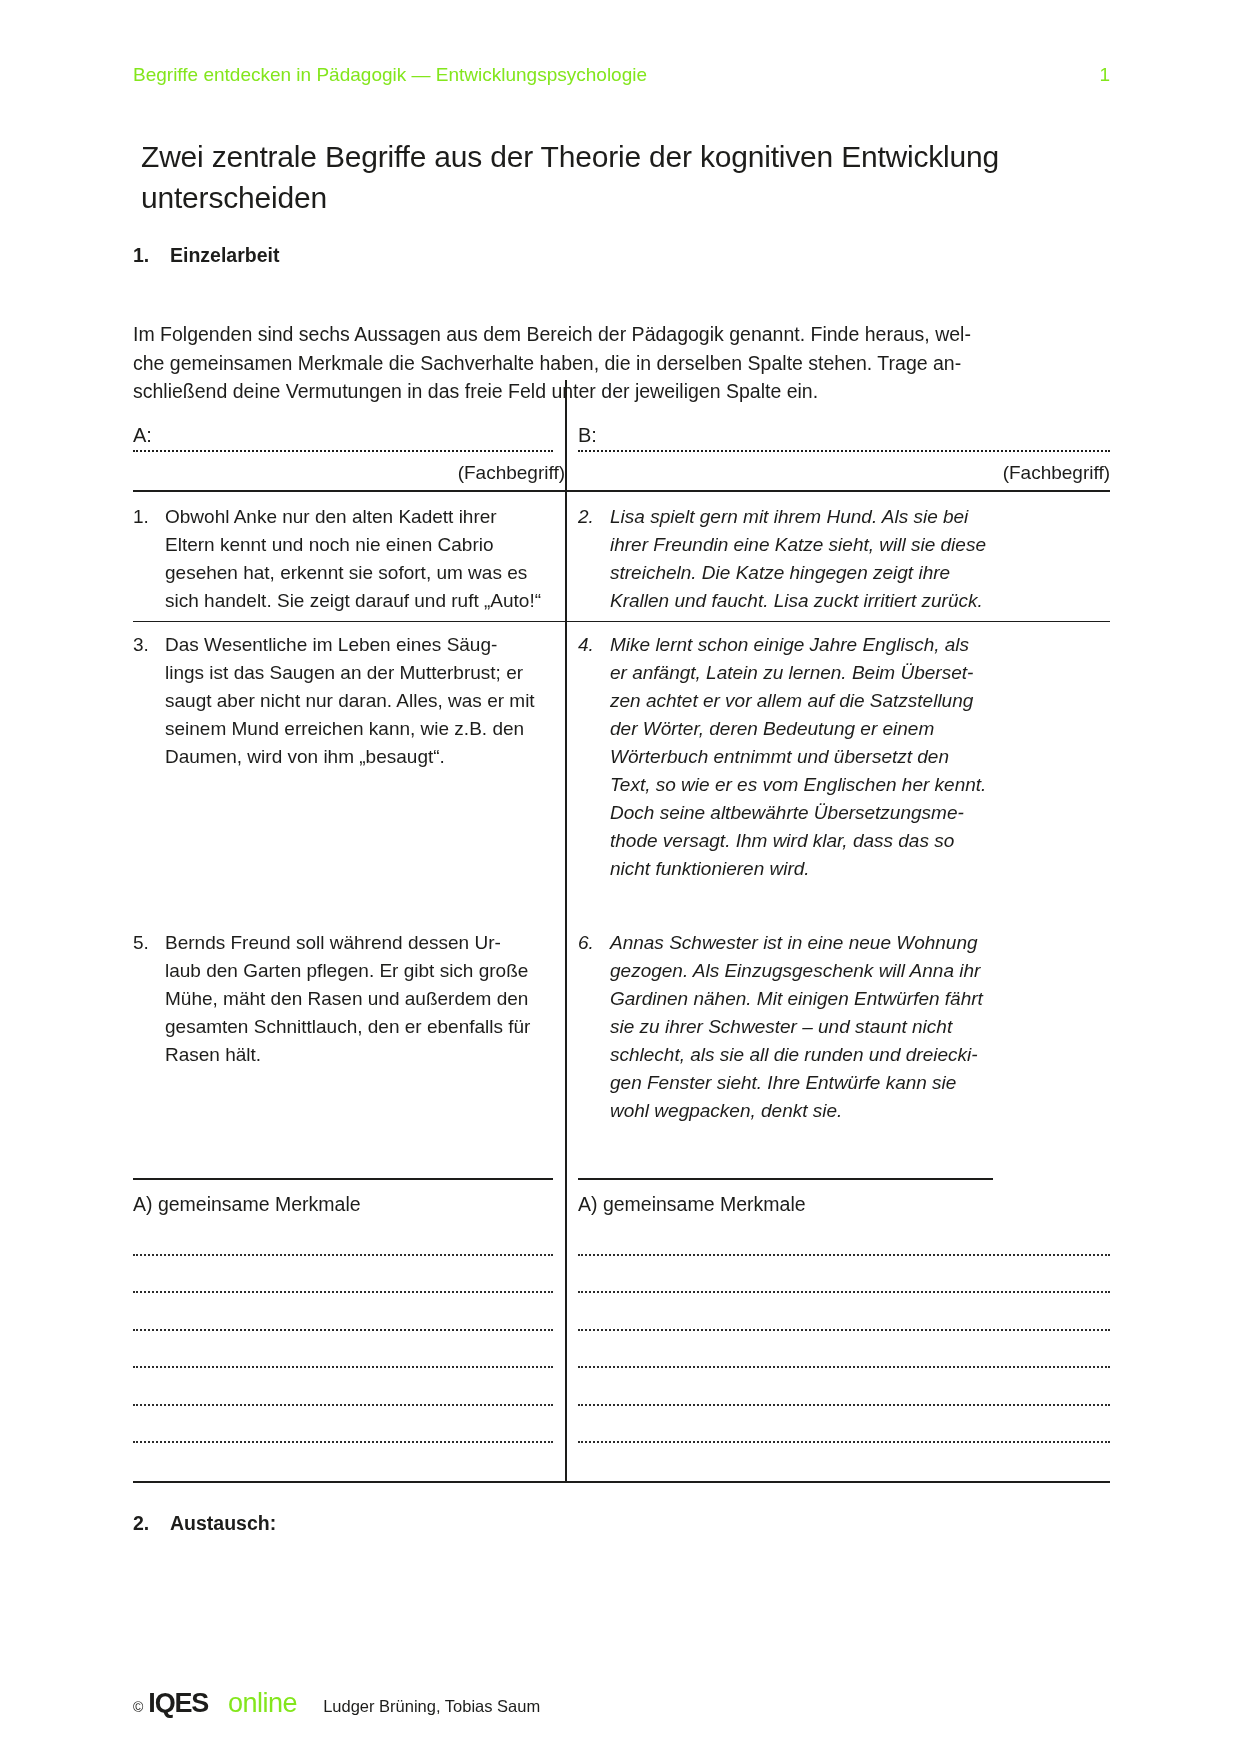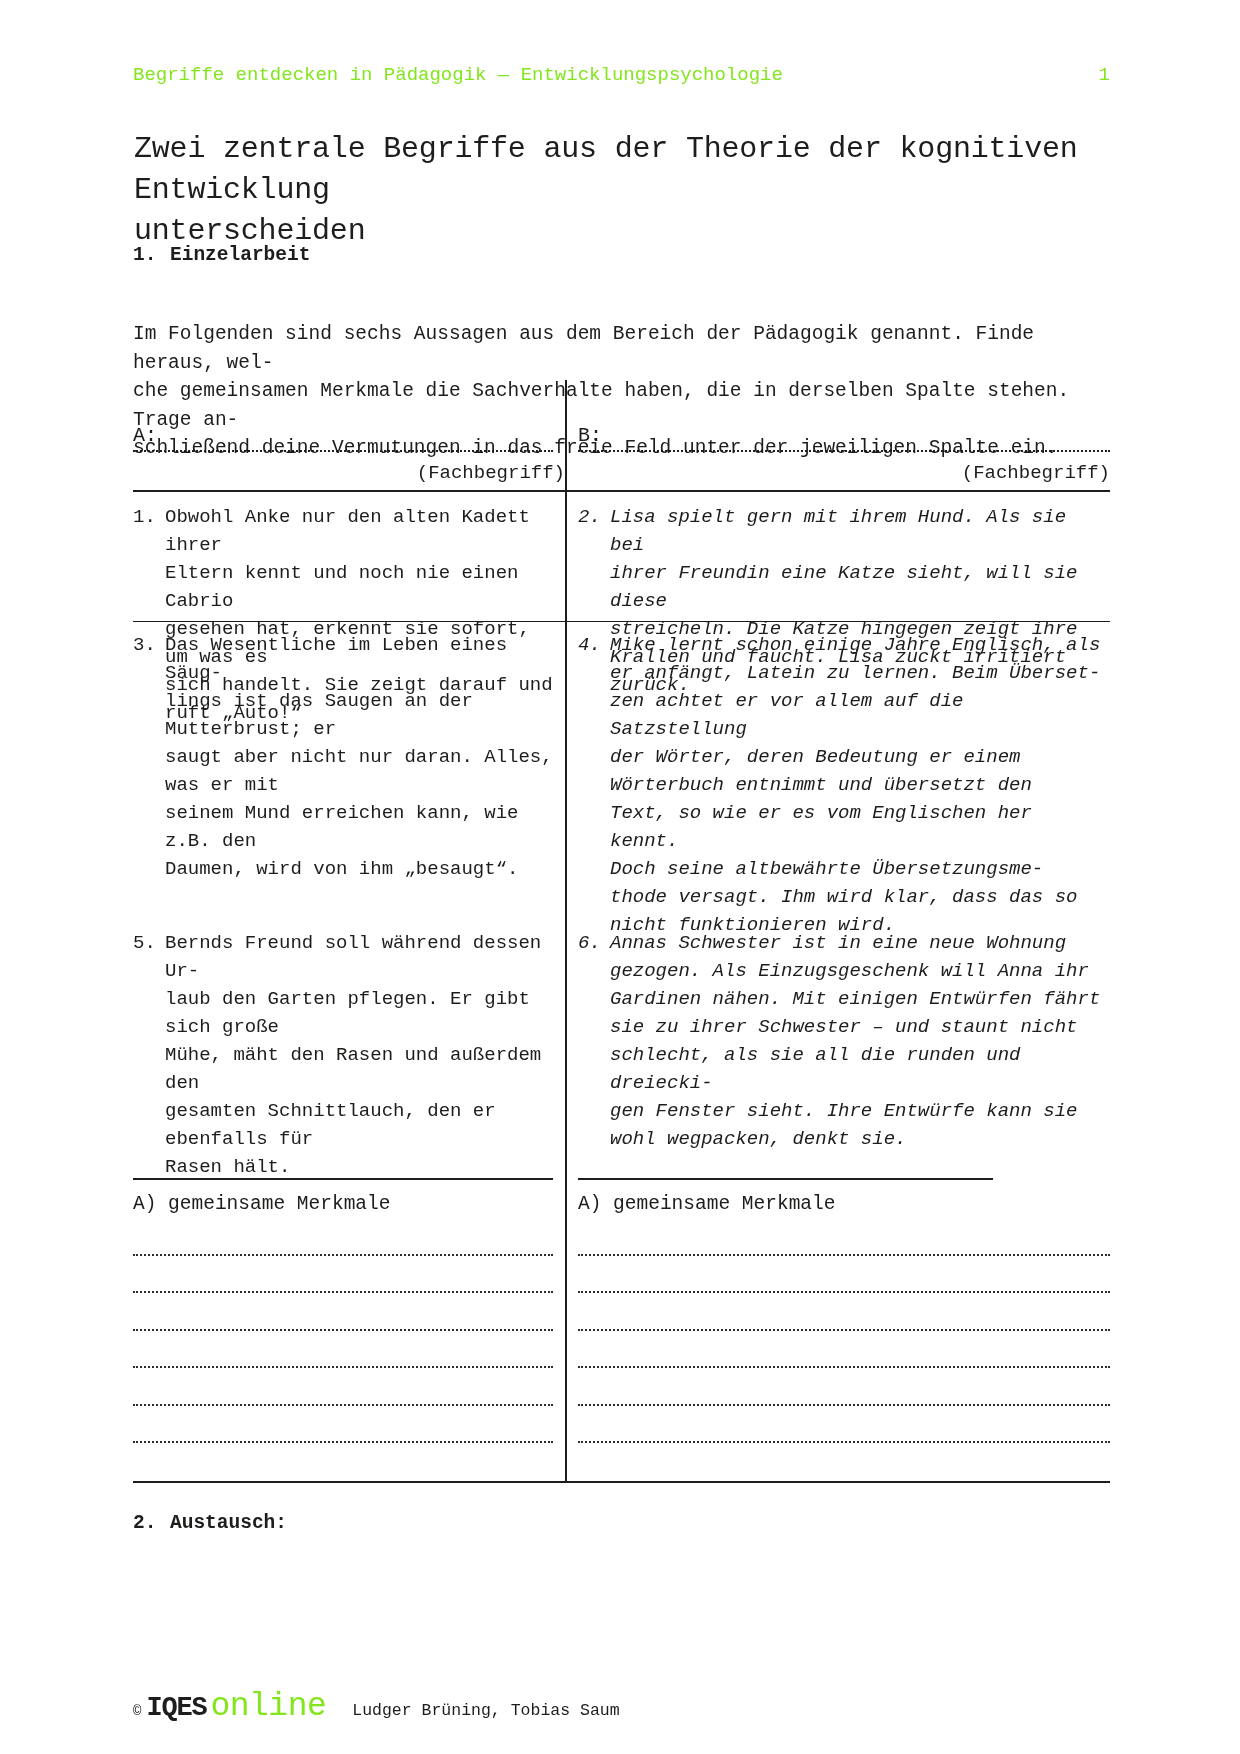--- a/index.html
+++ b/index.html
@@ -4,21 +4,21 @@
 <style>
   :root{
     --accent:#83e61c;
     --ink:#1d1d1b;
   }
   html,body{margin:0;padding:0;background:#f2f2f2;}
   .page{
     position:relative;
     width:1240px;height:1754px;
     background:#ffffff;
-    font-family:Liberation Mono, monospace;
+    font-family:Liberation Sans, sans-serif;
     color:var(--ink);
     margin:0 auto;
     overflow:hidden;
   }
   
   .header{
     position:absolute;left:133px;right:130px;top:64px;
     display:flex;justify-content:space-between;align-items:baseline;
     font-size:19px;color:var(--accent);
   }
@@ -77,34 +77,34 @@
   .write-line.b{left:445px;width:532px;}
   .wl1{top:874px;}.wl2{top:911px;}.wl3{top:949px;}
   .wl4{top:986px;}.wl5{top:1024px;}.wl6{top:1061px;}
   
   .footer{
     position:absolute;left:133px;top:1688px;
     display:flex;align-items:baseline;
   }
   .copyright{font-size:14px;margin-right:5px;}
   .brand-iqes{font-size:27px;font-weight:bold;letter-spacing:-1.2px;color:var(--ink);}
-  .brand-online{font-size:33px;color:var(--accent);margin-left:4px;letter-spacing:-0.5px;}
+  .brand-online{font-size:27px;color:var(--accent);margin-left:20px;letter-spacing:-0.5px;}
   .authors{font-size:16.5px;margin-left:26px;}
 </style>
 </head>
 <body>
 
 <div class="page">
 
   <div class="header">
     <span>Begriffe entdecken in Pädagogik  —  Entwicklungspsychologie</span>
     <span>1</span>
   </div>
 
-  <h1 class="doc-title" style="margin:1px;font-weight:normal;">Zwei zentrale Begriffe aus der Theorie der kognitiven Entwicklung
+  <h1 class="doc-title" style="margin:8px;font-weight:normal;">Zwei zentrale Begriffe aus der Theorie der kognitiven Entwicklung
 unterscheiden</h1>
 
   <div class="sec-heading sec1-heading">
     <span class="sec-num">1.</span><span>Einzelarbeit</span>
   </div>
 
   <div class="para sec1-intro">Im Folgenden sind sechs Aussagen aus dem Bereich der Pädagogik genannt. Finde heraus, wel-
 che gemeinsamen Merkmale die Sachverhalte haben, die in derselben Spalte stehen. Trage an-
 schließend deine Vermutungen in das freie Feld unter der jeweiligen Spalte ein.</div>
 

